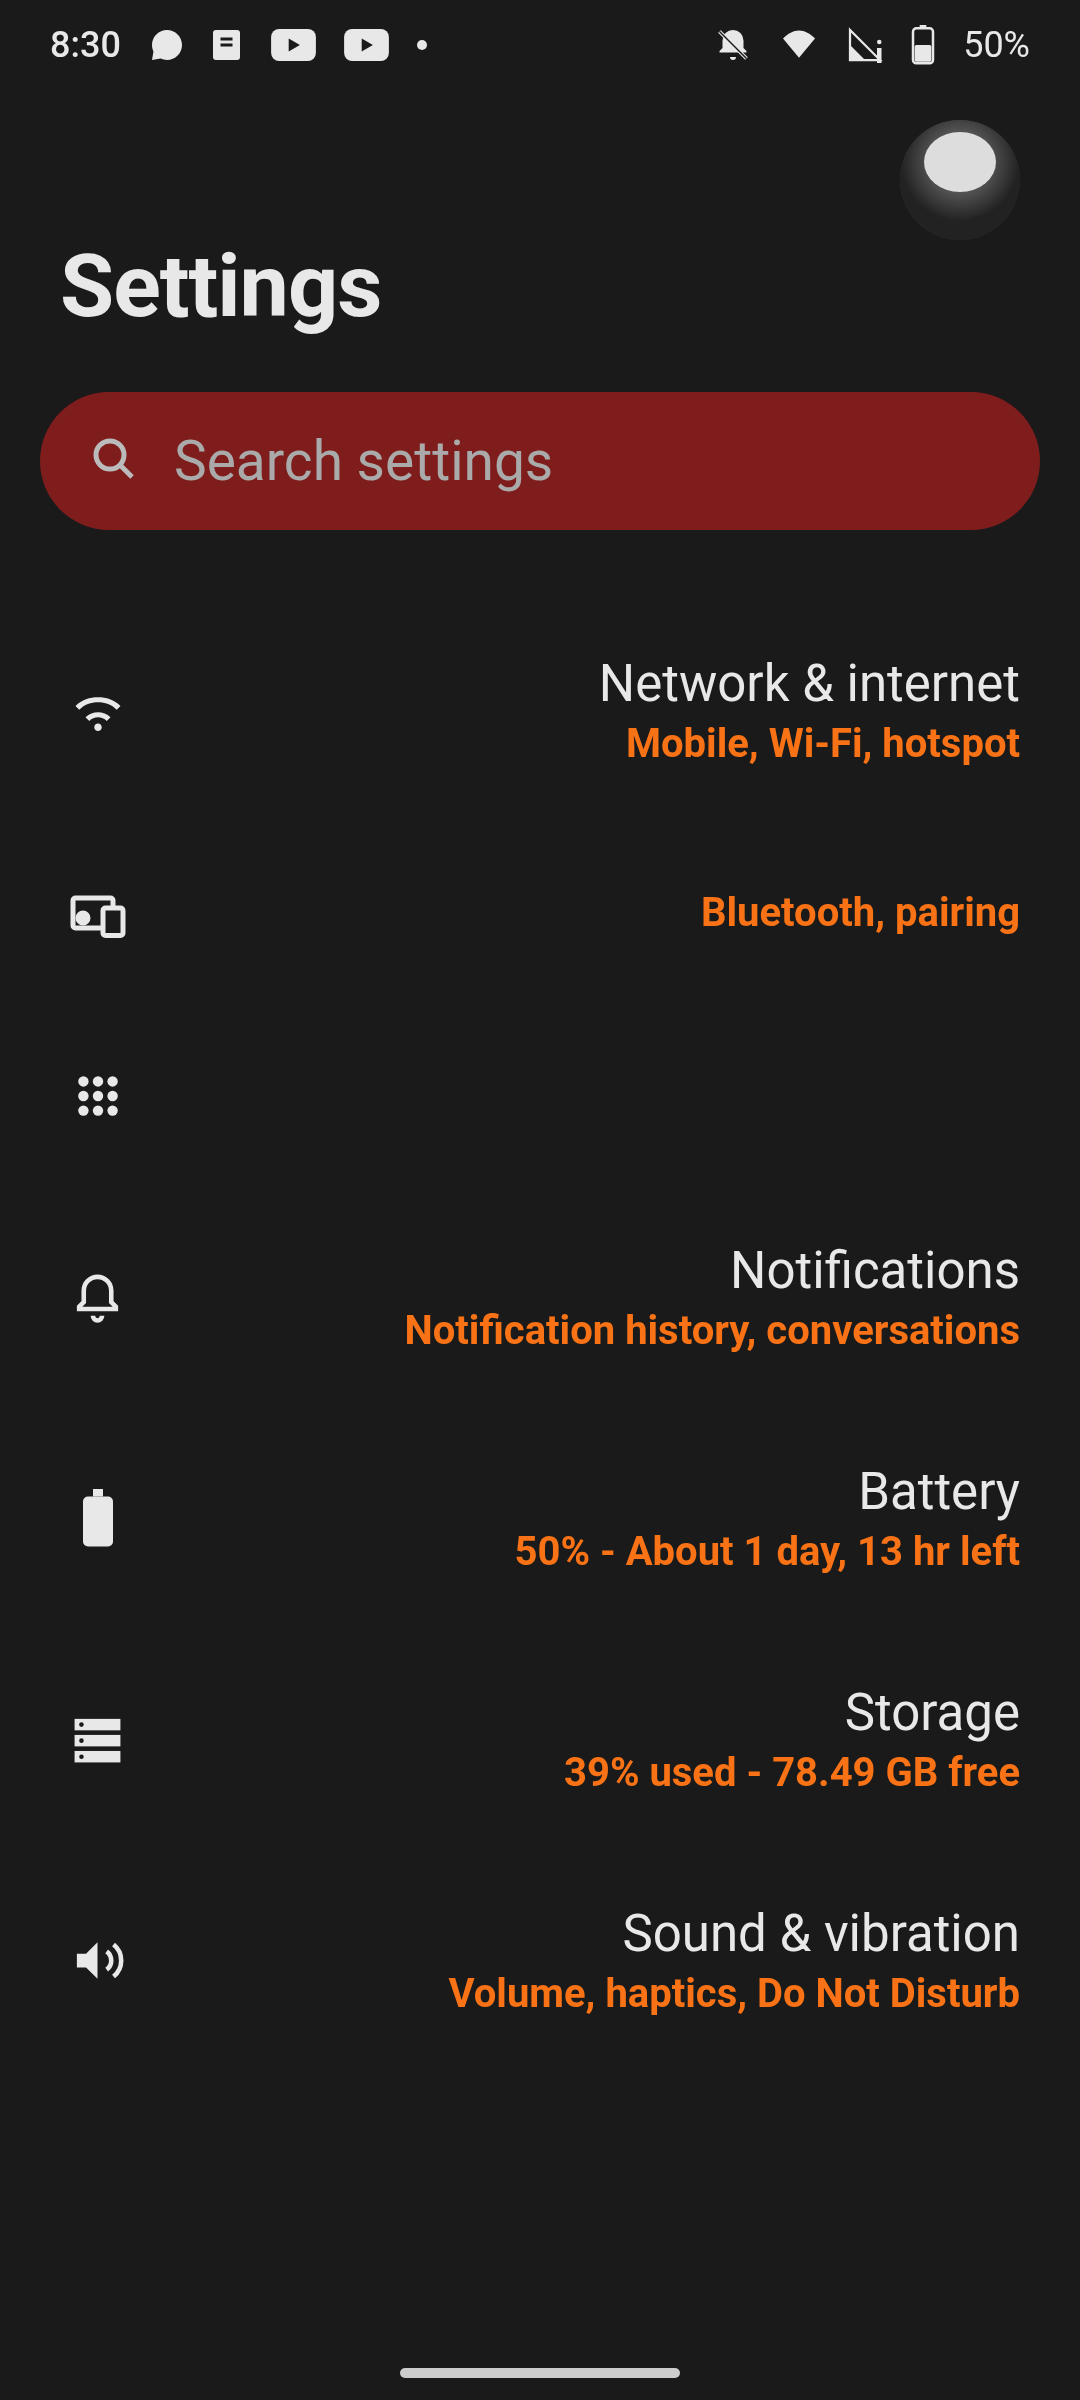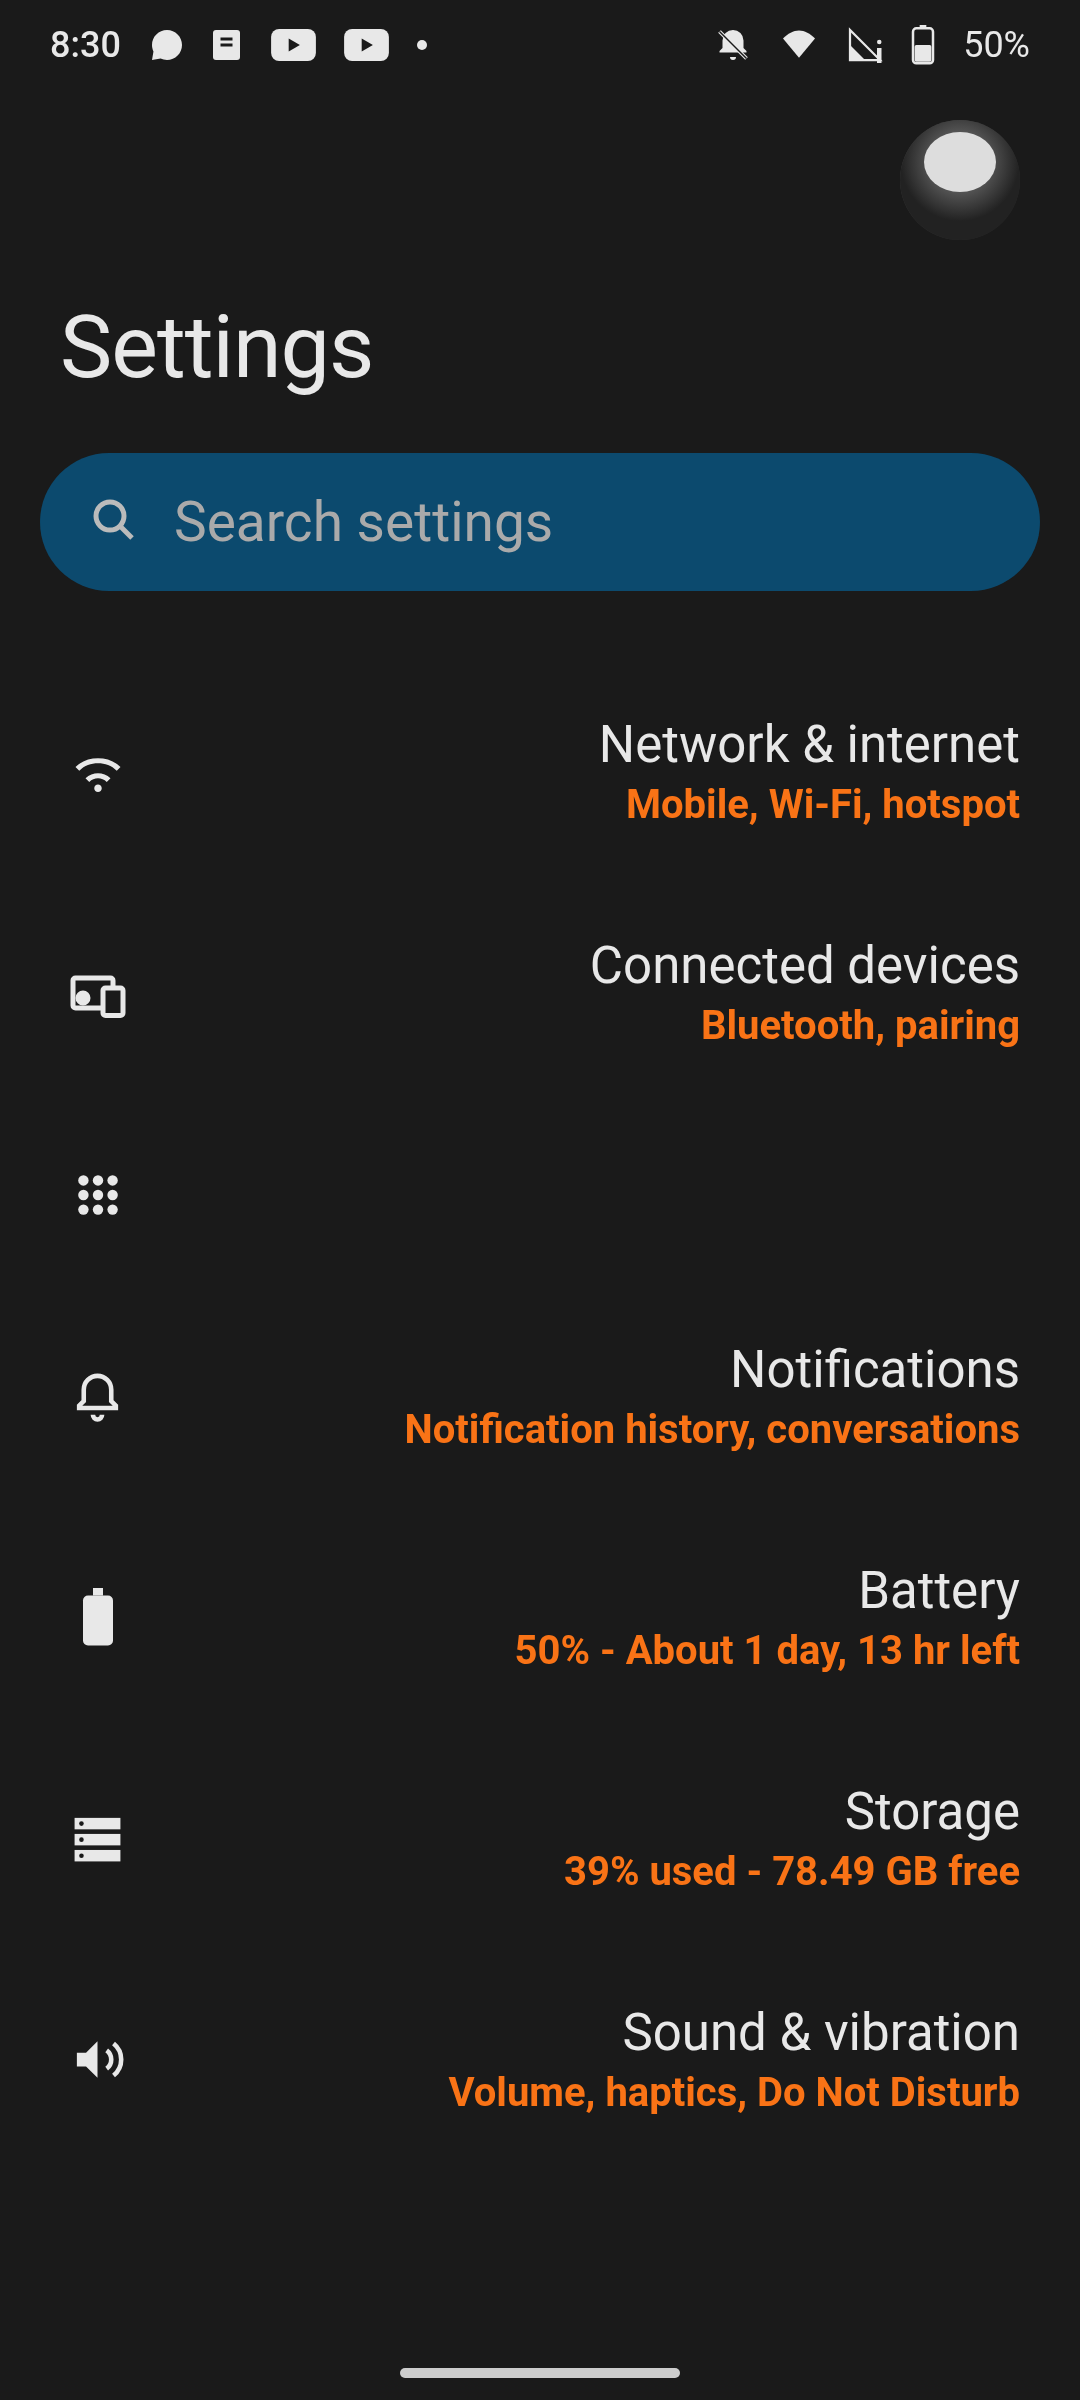--- a/index.html
+++ b/index.html
@@ -78,31 +78,31 @@
       top: 10%;
       left: 20%;
       width: 60%;
       height: 50%;
       background: #ddd;
       border-radius: 50%;
     }
     
     .page-title {
       font-size: 88px;
-      font-weight: 400;
-      color: #e8e8e8;
-      margin-top: 115px;
+      font-weight: 700;
+      color: #e8e8e8;
+      margin-top: 54px;
       letter-spacing: -1px;
     }
     
     
     .search-bar {
       margin: 55px 40px 0 40px;
       height: 138px;
-      background: #0c4a6e;
+      background: #7f1d1d;
       border-radius: 69px;
       display: flex;
       align-items: center;
       padding: 0 50px;
       gap: 36px;
     }
     .search-icon {
       color: #bbb;
       flex-shrink: 0;
     }
@@ -263,21 +263,20 @@
 
   <div class="settings-item">
     <span class="item-icon">
       <svg width="60" height="60" viewBox="0 0 24 24" fill="none" stroke="#e8e8e8" stroke-width="2">
           <rect x="2" y="6" width="16" height="12" rx="1"></rect>
           <rect x="14" y="10" width="8" height="11" rx="1" fill="#1a1a1a"></rect>
           <circle cx="6" cy="14" r="2" fill="#e8e8e8"></circle>
         </svg>
     </span>
     <div class="item-text">
-      <div class="item-title">Connected devices</div>
       <div class="item-subtitle">Bluetooth, pairing</div>
     </div>
   </div>
 
   <div class="settings-item">
     <span class="item-icon">
       <svg width="50" height="50" viewBox="0 0 24 24" fill="#e8e8e8">
           <circle cx="5" cy="5" r="2.5"></circle>
           <circle cx="12" cy="5" r="2.5"></circle>
           <circle cx="19" cy="5" r="2.5"></circle>

